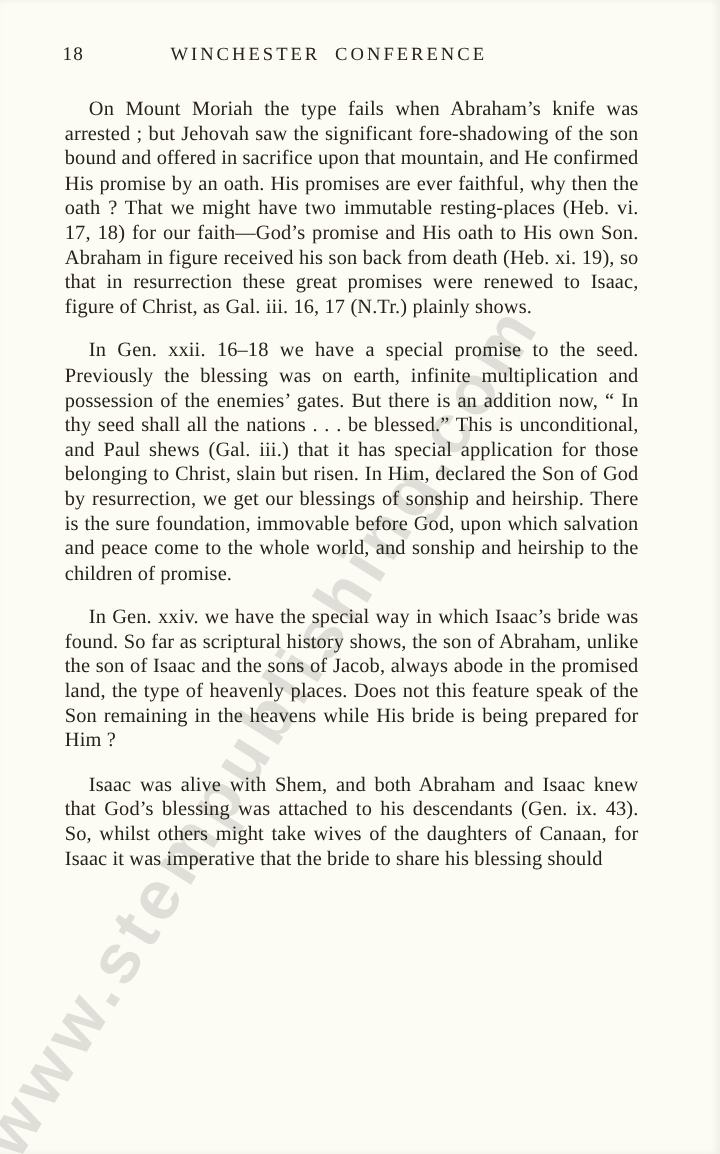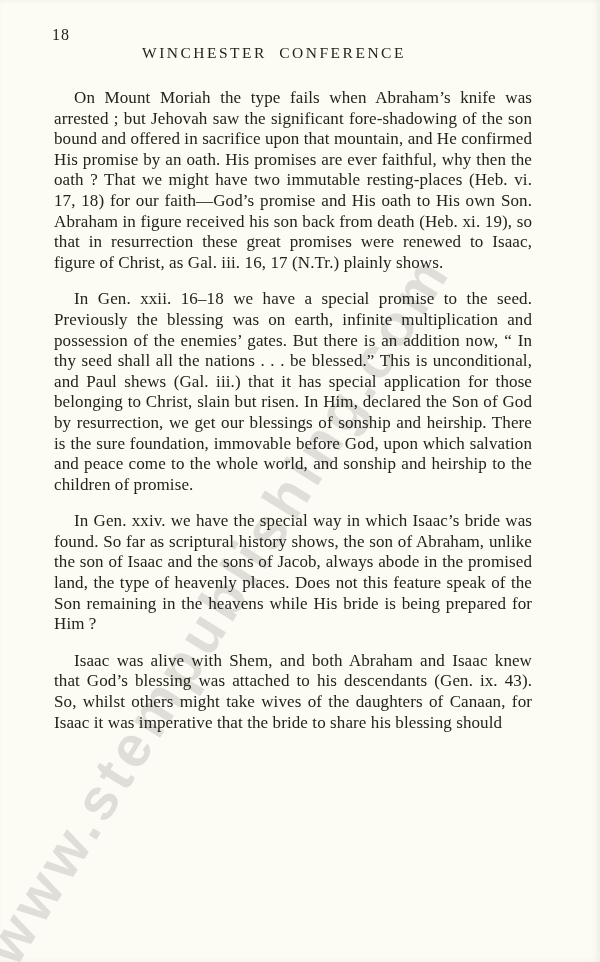--- a/index.html
+++ b/index.html
@@ -29,32 +29,30 @@
     font-size: 58px;
     letter-spacing: 5px;
     color: rgba(175,175,172,0.38);
     white-space: nowrap;
     pointer-events: none;
     user-select: none;
   }
   header.running-head {
     display: flex;
     align-items: baseline;
-    padding: 26px 50px 0 52px;
+    padding: 37px 50px 0 52px;
     font-size: 16px;
-    flex-direction: column;
   }
   .pagenum {
     width: 90px;
     font-size: 16px;
     letter-spacing: 1px;
   }
   .title {
     flex: 1;
-    text-align: center;
     letter-spacing: 2.5px;
     word-spacing: 6px;
     font-variant: normal;
     font-size: 15.5px;
     margin-left: -90px;
     padding-left: 90px;
   }
   main.body-text {
     position: relative;
     padding: 10px 52px 0 38px;

